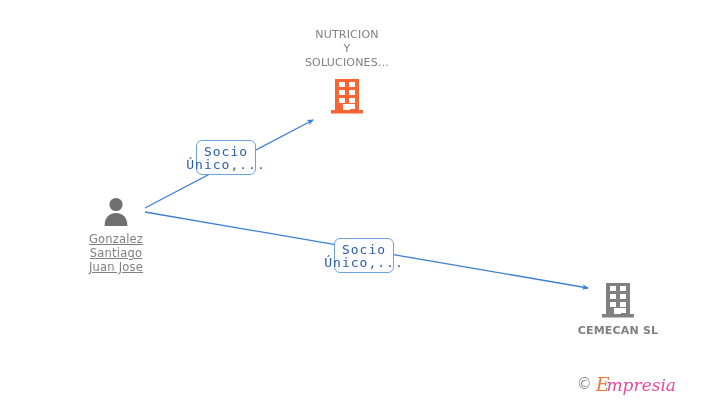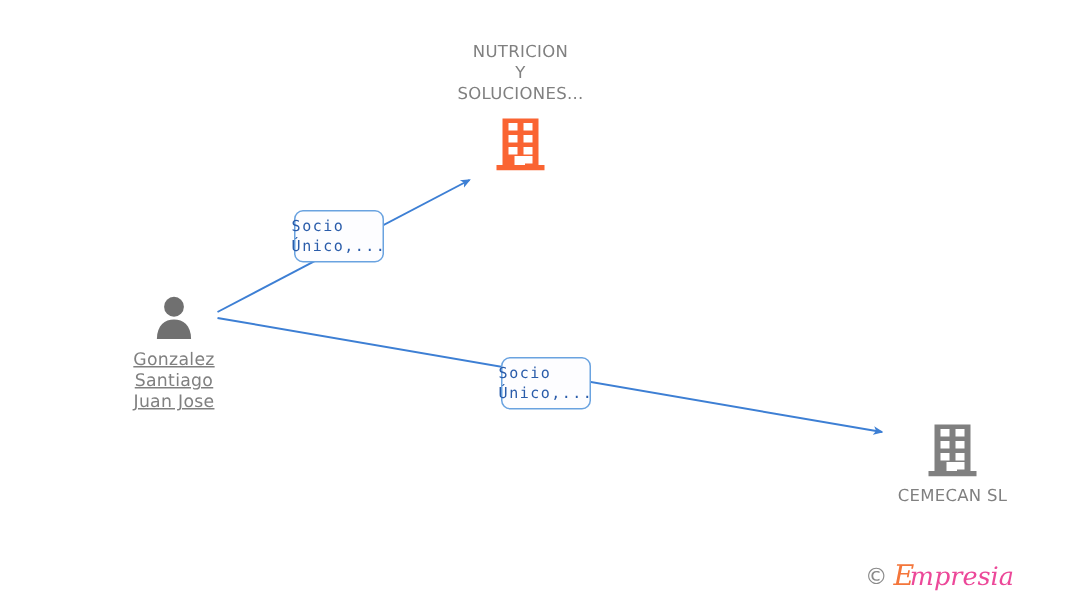--- a/index.html
+++ b/index.html
@@ -72,24 +72,25 @@
     box-sizing: border-box;
     background: #fdfdff;
     border: 1px solid #6aa3e0;
     border-radius: 6px;
     display: flex;
     flex-direction: column;
     align-items: center;
     justify-content: center;
     color: #2a5caa;
     font-family: "DejaVu Sans Mono", monospace;
-    font-size: 10px;
+    font-size: 13px;
     line-height: 13px;
     letter-spacing: 1px;
     white-space: pre-line;
+    text-align: center;
   }
 
   
   #watermark {
     position: absolute;
     right: 8px;
     bottom: 6px;
     display: flex;
     align-items: center;
     gap: 4px;
@@ -158,21 +159,21 @@
   <div class="node" style="left:68px; top:196px; width:96px;">
     <svg width="30" height="30" viewBox="0 0 30 30">
       <circle cx="15" cy="8.5" r="6.6" fill="#707070"></circle>
       <path d="M 3.6 30 C 3.6 20.8 9.0 17.0 15 17.0 C 21 17.0 26.4 20.8 26.4 30 Z" fill="#707070"></path>
     </svg>
     <div class="person-name" style="margin-top:6px;text-decoration:underline;">Gonzalez
 Santiago
 Juan Jose</div>
   </div>
 
-  <div class="node" style="left:585px; top:282px; width:100px;">
+  <div class="node" style="left:568px; top:282px; width:100px;font-weight:bold;">
     <svg class="bldg" width="34" height="36" viewBox="0 0 34 36">
       <rect x="5" y="1" width="24" height="31" fill="#808080"></rect>
       <rect x="9" y="4" width="6" height="5" fill="#ffffff"></rect>
       <rect x="19" y="4" width="6" height="5" fill="#ffffff"></rect>
       <rect x="9" y="12" width="6" height="5" fill="#ffffff"></rect>
       <rect x="19" y="12" width="6" height="5" fill="#ffffff"></rect>
       <rect x="9" y="20" width="6" height="5" fill="#ffffff"></rect>
       <rect x="19" y="20" width="6" height="5" fill="#ffffff"></rect>
       <rect x="13" y="26" width="7" height="6" fill="#ffffff"></rect>
       <rect x="19" y="26" width="6" height="5" fill="#ffffff"></rect>

